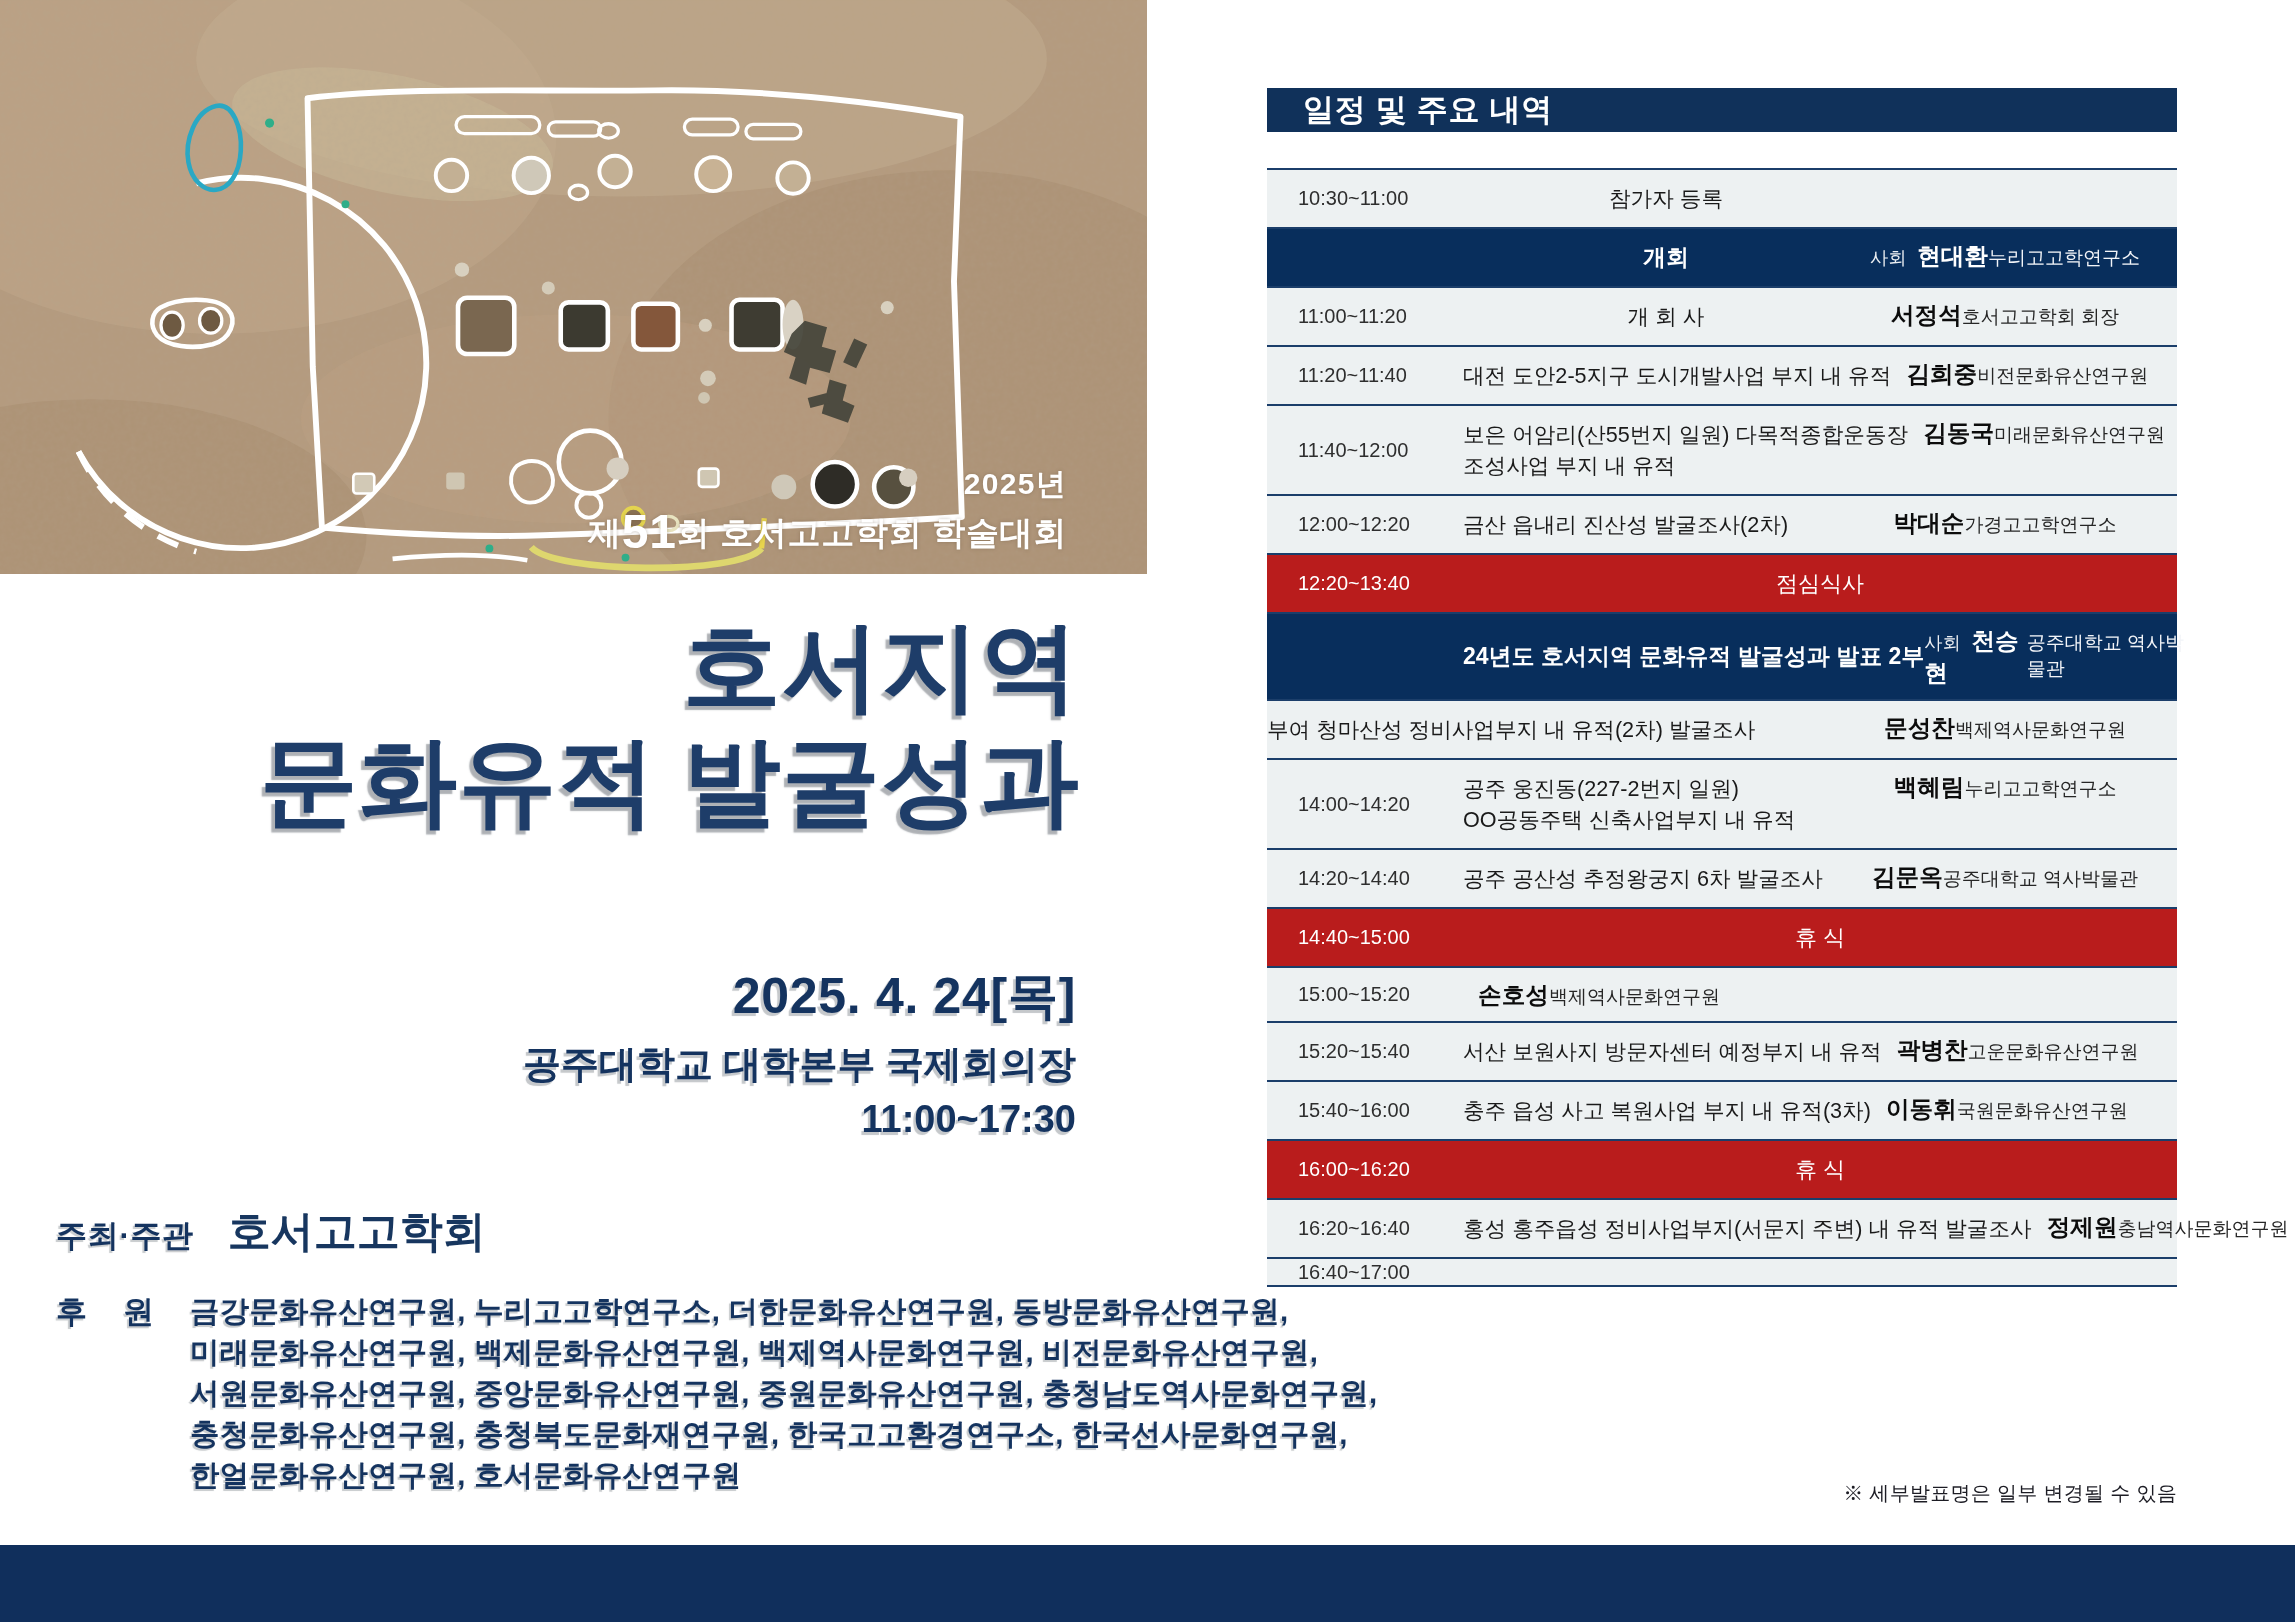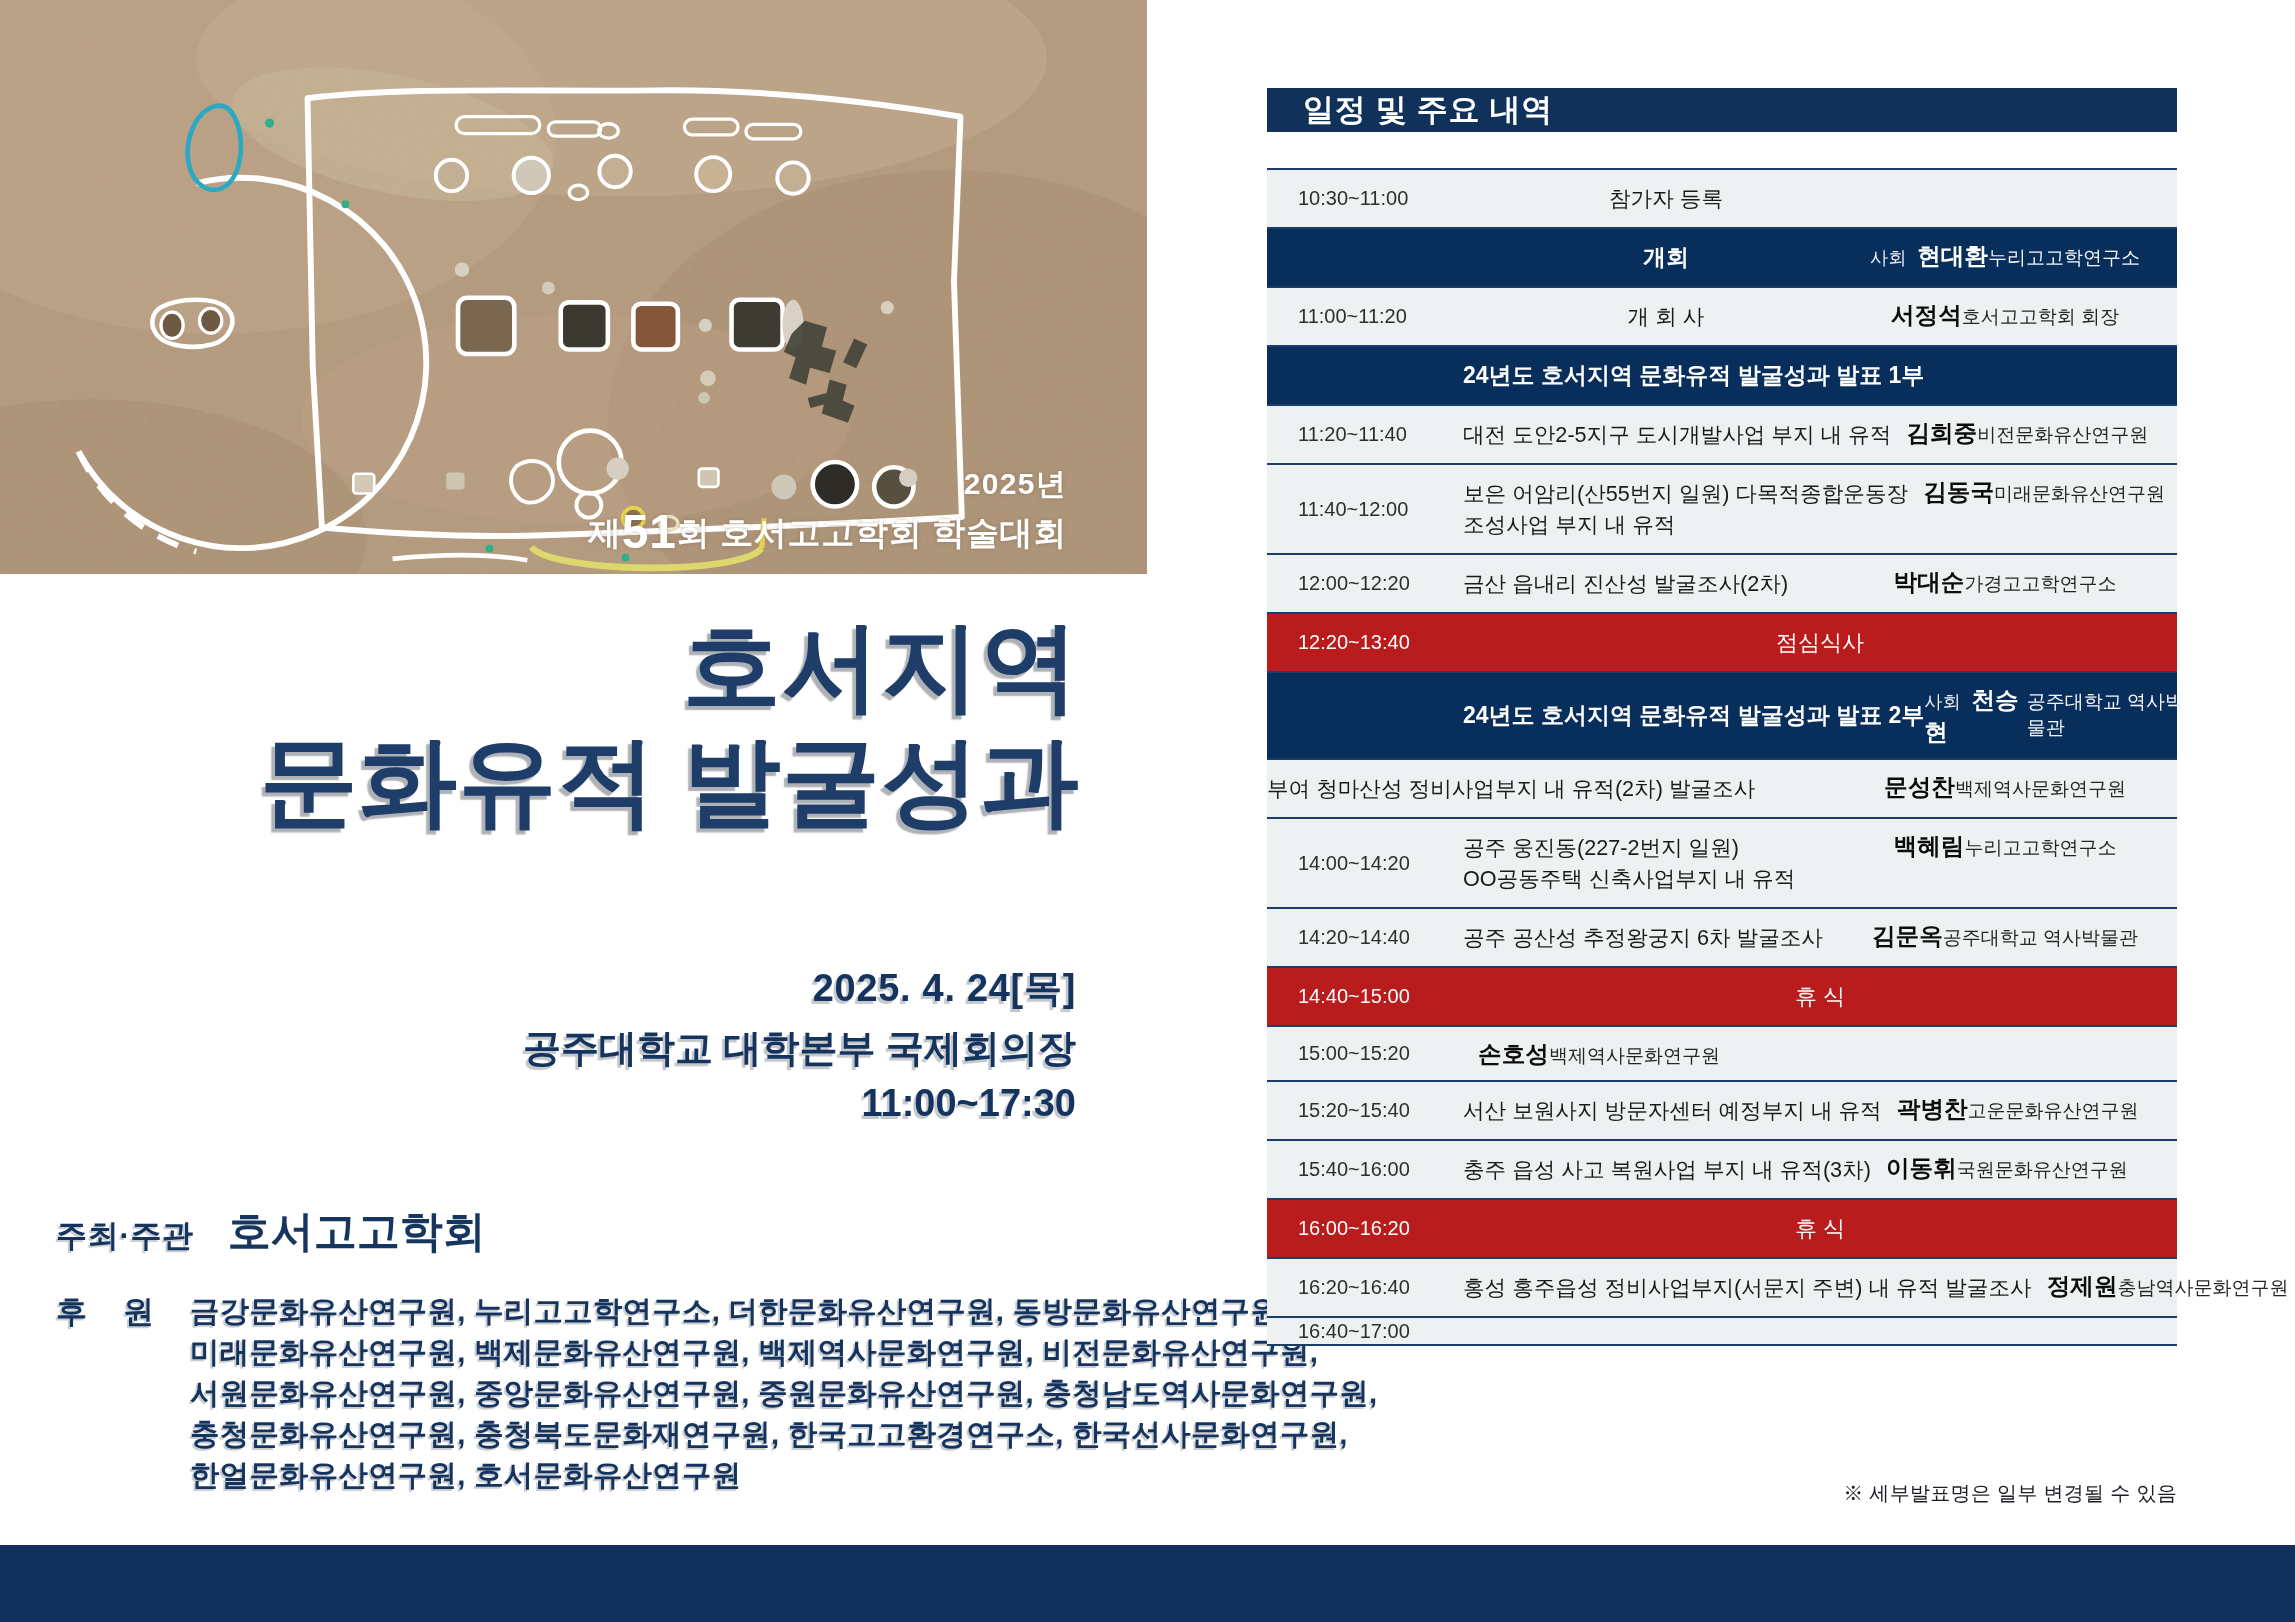--- a/index.html
+++ b/index.html
@@ -24,21 +24,21 @@
   .main-title{
     position:absolute;left:0;top:610px;width:1080px;text-align:right;
     font-family:"Liberation Serif", serif;font-weight:bold;color:#1e3d69;
     font-size:98px;line-height:115px;letter-spacing:1.3px;
     text-shadow:-3.9px 3.9px 1.3px rgba(130,135,142,.65);
   }
   .date-block{
     position:absolute;left:0;top:963px;width:1076px;text-align:right;color:#14335f;
     text-shadow:-2.6px 2.6px 0.7px rgba(150,155,160,.55);
   }
-  .date-block .d-date{font-size:38px;font-weight:bold;letter-spacing:0.7px;margin-bottom:9.2px;}
+  .date-block .d-date{font-size:50px;font-weight:bold;letter-spacing:0.7px;margin-bottom:9.2px;}
   .date-block .d-venue{font-size:38px;font-weight:bold;margin-bottom:7.9px;}
   .date-block .d-time{font-size:38px;font-weight:bold;}
   .host-row{
     position:absolute;left:56px;top:1203px;display:flex;align-items:baseline;color:#14335f;
   }
   .host-label{font-size:31px;font-weight:bold;letter-spacing:0.7px;text-shadow:-2px 2px 0.7px rgba(150,155,160,.5);}
   .host-name{font-family:"Liberation Serif", serif;font-size:43px;font-weight:bold;margin-left:34px;color:#17365f;}
   .sponsor-row{
     position:absolute;left:56px;top:1290px;display:flex;color:#14335f;
   }
@@ -249,74 +249,67 @@
     <div class="cell content">
         <div class="t-line">개 회 사</div>
       </div>
     <div class="cell presenter">
       <div class="p-name-line">
         <span class="p-name">서정석</span>
       </div>
       <div class="p-aff">호서고고학회 회장</div>
     </div>
   </div>
+    <div class="row plain">
+    <div class="cell time">11:20~11:40</div>
+    <div class="cell content">
+        <div class="t-line">대전 도안2-5지구 도시개발사업 부지 내 유적</div>
+      </div>
+    <div class="cell presenter">
+      <div class="p-name-line">
+        <span class="p-name">김희중</span>
+      </div>
+      <div class="p-aff">비전문화유산연구원</div>
+    </div>
+  </div>
+    <div class="row plain">
+    <div class="cell time">11:40~12:00</div>
+    <div class="cell content">
+        <div class="t-line">보은 어암리(산55번지 일원) 다목적종합운동장</div>
+        <div class="t-line">조성사업 부지 내 유적</div>
+      </div>
+    <div class="cell presenter">
+      <div class="p-name-line">
+        <span class="p-name">김동국</span>
+      </div>
+      <div class="p-aff">미래문화유산연구원</div>
+    </div>
+  </div>
+    <div class="row plain">
+    <div class="cell time">12:00~12:20</div>
+    <div class="cell content">
+        <div class="t-line">금산 읍내리 진산성 발굴조사(2차)</div>
+      </div>
+    <div class="cell presenter">
+      <div class="p-name-line">
+        <span class="p-name">박대순</span>
+      </div>
+      <div class="p-aff">가경고고학연구소</div>
+    </div>
+  </div>
+    <div class="row break">
+    <div class="cell time">12:20~13:40</div>
+    <div class="cell content">
+        <div class="t-line">점심식사</div>
+      </div>
+
+  </div>
     <div class="row session">
     <div class="cell time"></div>
     <div class="cell content">
-        <div class="t-line">24년도 호서지역 문화유적 발굴성과 발표 1부</div>
-      </div>
-    <div class="cell presenter"></div>
-  </div>
-    <div class="row plain">
-    <div class="cell time">11:20~11:40</div>
-    <div class="cell content">
-        <div class="t-line">대전 도안2-5지구 도시개발사업 부지 내 유적</div>
-      </div>
-    <div class="cell presenter">
-      <div class="p-name-line">
-        <span class="p-name">김희중</span>
-      </div>
-      <div class="p-aff">비전문화유산연구원</div>
-    </div>
-  </div>
-    <div class="row plain">
-    <div class="cell time">11:40~12:00</div>
-    <div class="cell content">
-        <div class="t-line">보은 어암리(산55번지 일원) 다목적종합운동장</div>
-        <div class="t-line">조성사업 부지 내 유적</div>
-      </div>
-    <div class="cell presenter">
-      <div class="p-name-line">
-        <span class="p-name">김동국</span>
-      </div>
-      <div class="p-aff">미래문화유산연구원</div>
-    </div>
-  </div>
-    <div class="row plain">
-    <div class="cell time">12:00~12:20</div>
-    <div class="cell content">
-        <div class="t-line">금산 읍내리 진산성 발굴조사(2차)</div>
-      </div>
-    <div class="cell presenter">
-      <div class="p-name-line">
-        <span class="p-name">박대순</span>
-      </div>
-      <div class="p-aff">가경고고학연구소</div>
-    </div>
-  </div>
-    <div class="row break">
-    <div class="cell time">12:20~13:40</div>
-    <div class="cell content">
-        <div class="t-line">점심식사</div>
-      </div>
-
-  </div>
-    <div class="row session">
-    <div class="cell time"></div>
-    <div class="cell content">
         <div class="t-line">24년도 호서지역 문화유적 발굴성과 발표 2부</div>
       </div>
     <div class="cell presenter">
       <div class="p-name-line">
         <span class="p-prefix">사회</span><span class="p-name">천승현</span>
       </div>
       <div class="p-aff">공주대학교 역사박물관</div>
     </div>
   </div>
     <div class="row plain">

